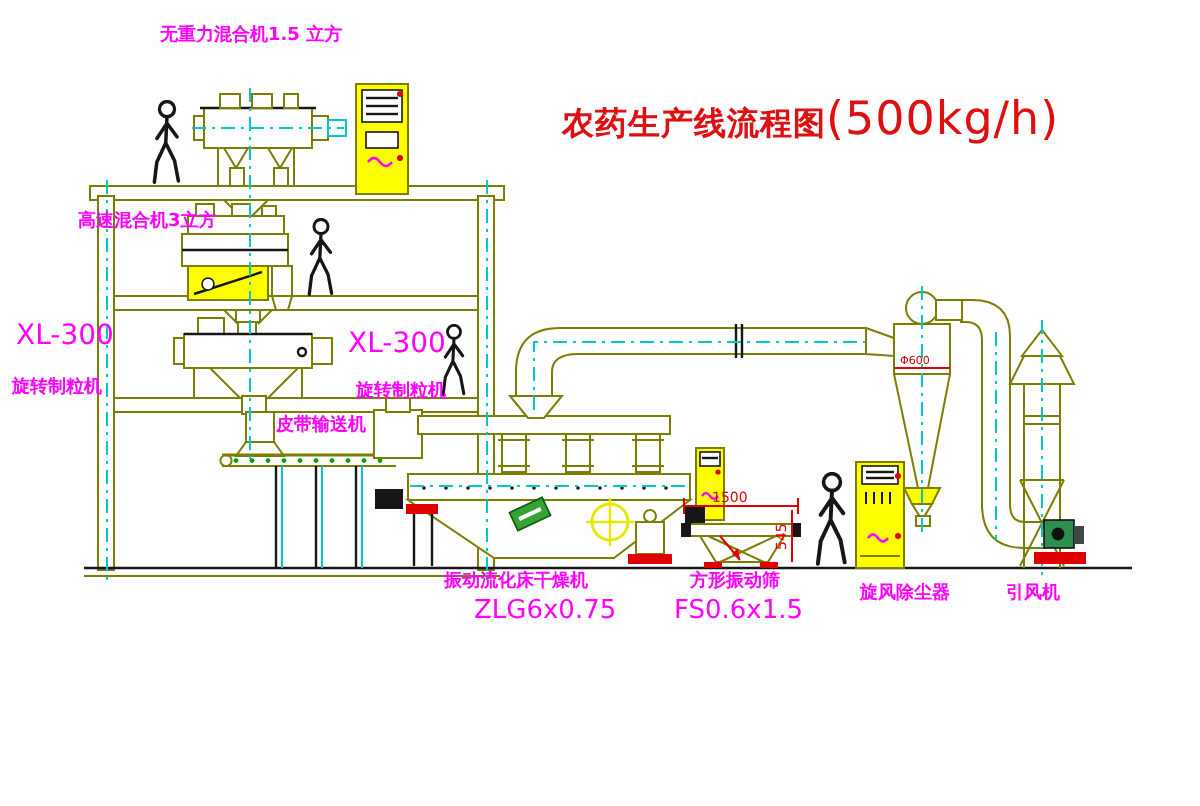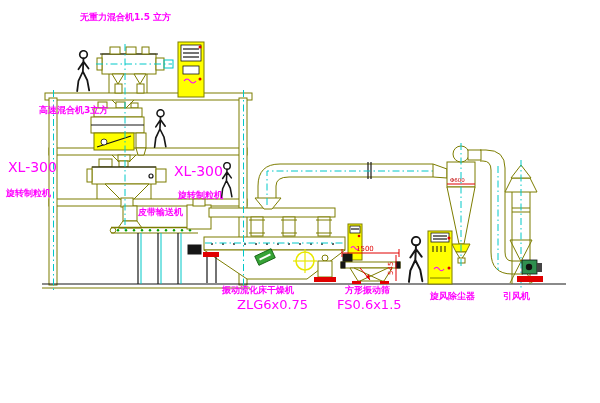--- a/index.html
+++ b/index.html
@@ -313,13 +313,16 @@
     <text class="mg" x="138" y="215">皮带输送机</text>
     <text class="mg" x="222" y="293">振动流化床干燥机</text>
     <text class="mgl" x="237" y="309">ZLG6x0.75</text>
     <text class="mg" x="345" y="293">方形振动筛</text>
     <text class="mgl" x="337" y="309">FS0.6x1.5</text>
     <text class="mg" x="430" y="299">旋风除尘器</text>
     <text class="mg" x="503" y="299">引风机</text>
   </g>
 </svg>
 
+<div class="title">
+  <span class="cnt">农药生产线流程图</span><span class="cap">(500kg/h)</span>
 </div>
+</div>
 
 </body></html>

